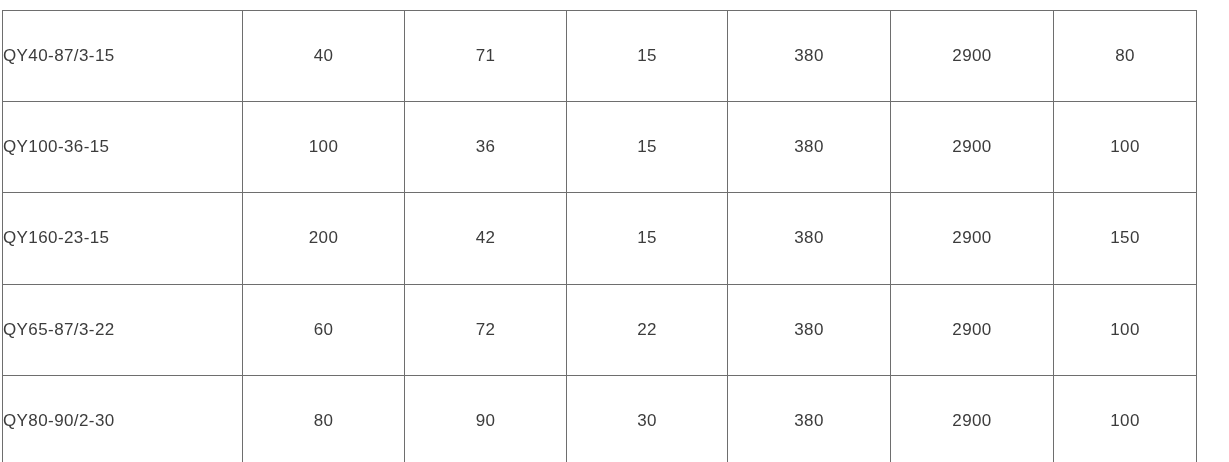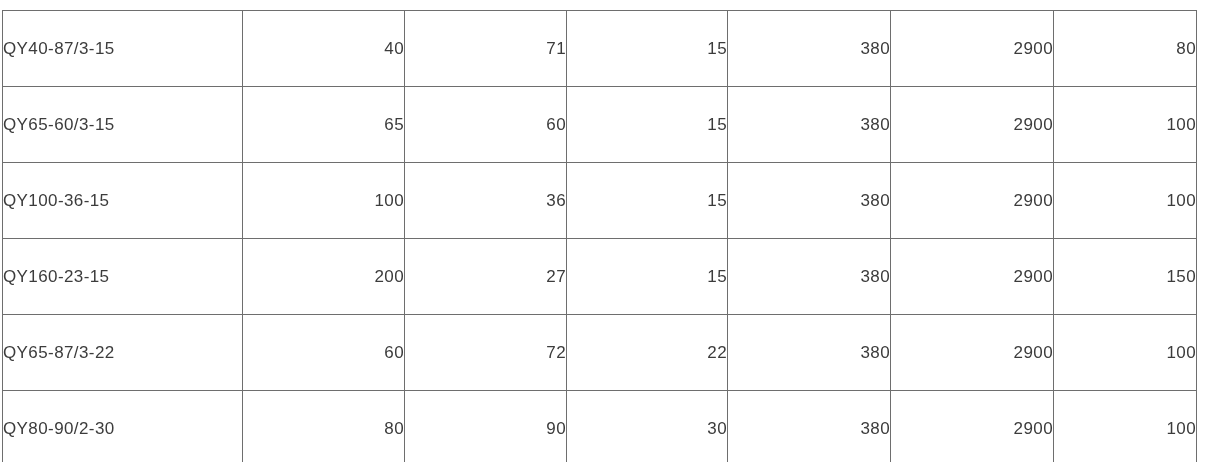--- a/index.html
+++ b/index.html
@@ -36,21 +36,21 @@
     height: 50.7px;
     padding: 0;
     vertical-align: middle;
     white-space: nowrap;
   }
   td.c-model {
     text-align: left;
     padding-left: 42px;
   }
   td.c-num {
-    text-align: right;
+    text-align: center;
   }
   
   col.col-model { width: 240px; }
   col.col-flow  { width: 162px; }
   col.col-head  { width: 162px; }
   col.col-power { width: 161px; }
   col.col-volt  { width: 163px; }
   col.col-speed { width: 163px; }
   col.col-out   { width: 143px; }
 </style>
@@ -72,41 +72,32 @@
         <tr>
           <td class="c-model">QY40-87/3-15</td>
           <td class="c-num">40</td>
           <td class="c-num">71</td>
           <td class="c-num">15</td>
           <td class="c-num">380</td>
           <td class="c-num">2900</td>
           <td class="c-num">80</td>
         </tr>
         <tr>
-          <td class="c-model">QY65-60/3-15</td>
-          <td class="c-num">65</td>
-          <td class="c-num">60</td>
-          <td class="c-num">15</td>
-          <td class="c-num">380</td>
-          <td class="c-num">2900</td>
-          <td class="c-num">100</td>
-        </tr>
-        <tr>
           <td class="c-model">QY100-36-15</td>
           <td class="c-num">100</td>
           <td class="c-num">36</td>
           <td class="c-num">15</td>
           <td class="c-num">380</td>
           <td class="c-num">2900</td>
           <td class="c-num">100</td>
         </tr>
         <tr>
           <td class="c-model">QY160-23-15</td>
           <td class="c-num">200</td>
-          <td class="c-num">27</td>
+          <td class="c-num">42</td>
           <td class="c-num">15</td>
           <td class="c-num">380</td>
           <td class="c-num">2900</td>
           <td class="c-num">150</td>
         </tr>
         <tr>
           <td class="c-model">QY65-87/3-22</td>
           <td class="c-num">60</td>
           <td class="c-num">72</td>
           <td class="c-num">22</td>

